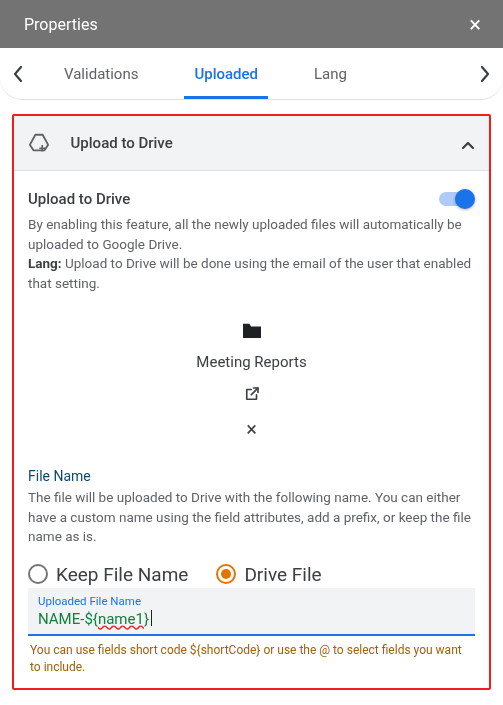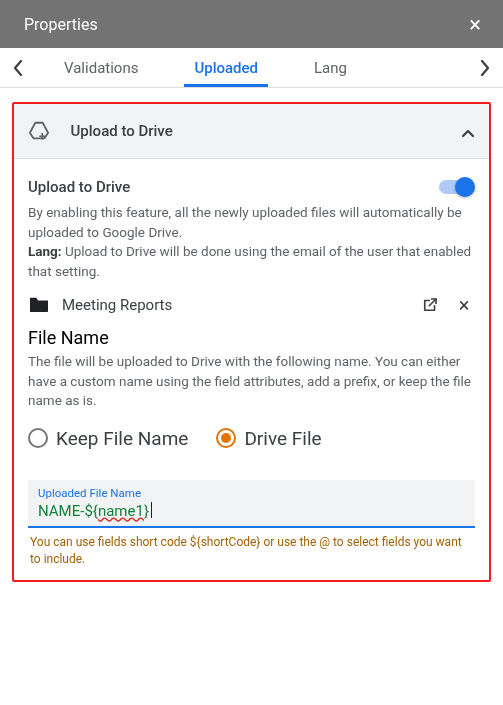--- a/index.html
+++ b/index.html
@@ -25,23 +25,24 @@
   .header-title { flex: 1; }
   .header .close {
     font-size: 22px;
     cursor: pointer;
     width: 24px;
     text-align: center;
   }
   .tabs-wrap {
     display: flex;
     align-items: center;
-    height: 40px;
+    height: 52px;
     border-bottom: 1px solid #e0e0e0;
     background: #fff;
+    border-radius: 22px;
   }
   .nav-arrow {
     width: 36px;
     height: 48px;
     display: flex;
     align-items: center;
     justify-content: center;
     font-size: 20px;
     color: #5f6368;
     cursor: pointer;
@@ -137,47 +138,48 @@
     box-shadow: 0 1px 3px rgba(0,0,0,.3);
   }
   .desc {
     margin-top: 6px;
     font-size: 13.5px;
     line-height: 1.45;
     color: #5f6368;
   }
   .desc .note-label { font-weight: 700; color: #3c4043; }
   .folder-row {
-    margin-top: 12px;
+    margin-top: 28px;
     display: flex;
     align-items: center;
     gap: 12px;
+    flex-direction: column;
   }
   .folder-icon { width: 22px; height: 20px; }
   .folder-icon svg { display: block; }
   .folder-name {
     flex: 1;
     font-size: 15px;
     color: #3c4043;
   }
   .icon-btn {
     width: 22px;
     height: 22px;
     display: flex;
     align-items: center;
     justify-content: center;
     color: #3c4043;
     cursor: pointer;
   }
   .icon-btn svg { display: block; }
   .close-x { font-size: 20px; color: #3c4043; cursor: pointer; width: 22px; text-align: center; }
   .subhead {
-    margin-top: 10px;
-    font-size: 18px;
-    color: #000000;
+    margin-top: 27px;
+    font-size: 14px;
+    color: #0c4a6e;
   }
   .radio-row {
     margin-top: 16px;
     display: flex;
     gap: 28px;
     align-items: center;
   }
   .radio {
     display: flex;
     align-items: center;
@@ -198,21 +200,21 @@
   }
   .radio.checked .radio-dot::after {
     content: "";
     position: absolute;
     top: 3px; left: 3px;
     width: 10px; height: 10px;
     background: #e37400;
     border-radius: 50%;
   }
   .input-field {
-    margin-top: 30px;
+    margin-top: 2px;
     background: #f1f3f4;
     padding: 6px 10px 4px 10px;
     border-bottom: 2px solid #1a73e8;
   }
   .input-label {
     font-size: 11.5px;
     color: #1a73e8;
   }
   .input-value {
     font-size: 15px;

